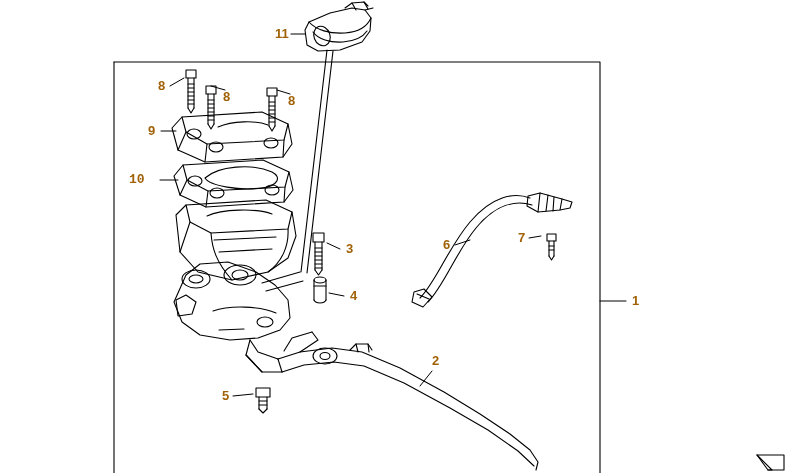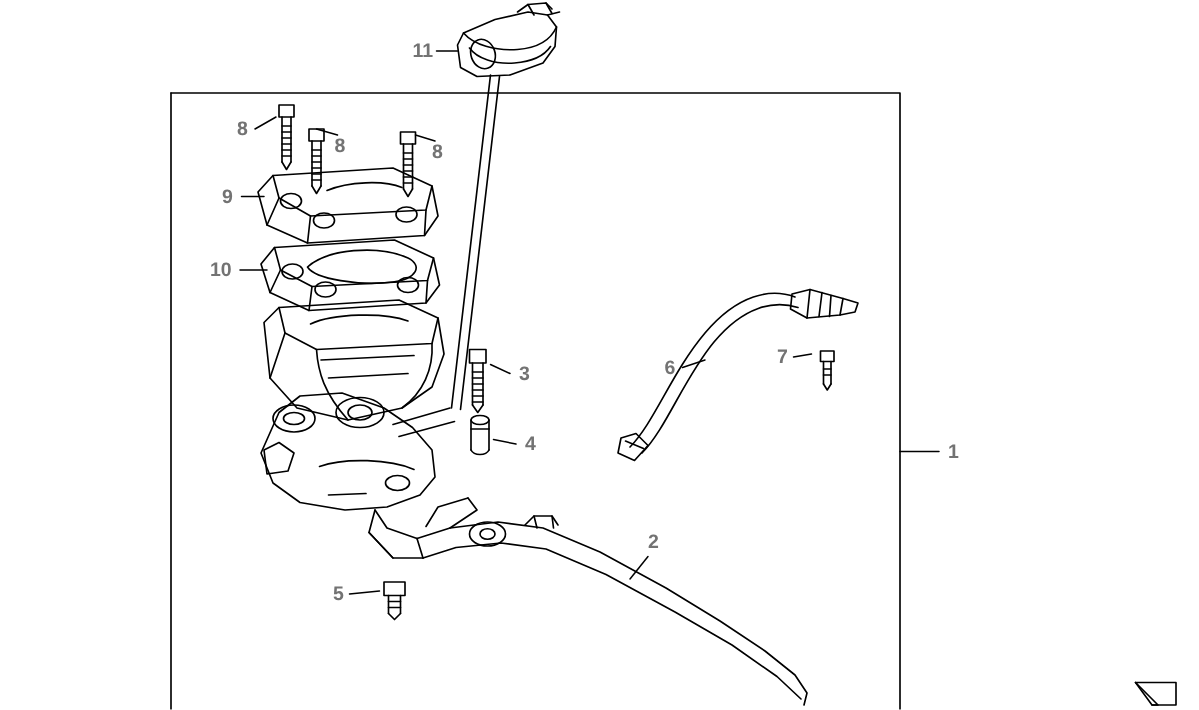--- a/index.html
+++ b/index.html
@@ -19,21 +19,21 @@
     left: 0;
     top: 0;
     width: 799px;
     height: 473px;
   }
   .callout {
     position: absolute;
     font-family: "Liberation Sans", sans-serif;
     font-size: 13px;
     font-weight: bold;
-    color: #737373;
+    color: #a16207;
     line-height: 1;
     white-space: nowrap;
   }
   svg {
     display: block;
   }
 </style>
 </head>
 <body>
 
@@ -215,16 +215,16 @@
   <div class="callout" style="left:432px; top:354px;">2</div>
   <div class="callout" style="left:346px; top:242px;">3</div>
   <div class="callout" style="left:350px; top:289px;">4</div>
   <div class="callout" style="left:222px; top:389px;">5</div>
   <div class="callout" style="left:443px; top:238px;">6</div>
   <div class="callout" style="left:518px; top:231px;">7</div>
   <div class="callout" style="left:158px; top:79px;">8</div>
   <div class="callout" style="left:223px; top:90px;">8</div>
   <div class="callout" style="left:288px; top:94px;">8</div>
   <div class="callout" style="left:148px; top:124px;">9</div>
-  <div class="callout" style="left:140px; top:173px;">10</div>
+  <div class="callout" style="left:129px; top:173px;font-family:Liberation Mono, monospace;">10</div>
   <div class="callout" style="left:275px; top:27px;">11</div>
 
 </div>
 
 </body></html>

